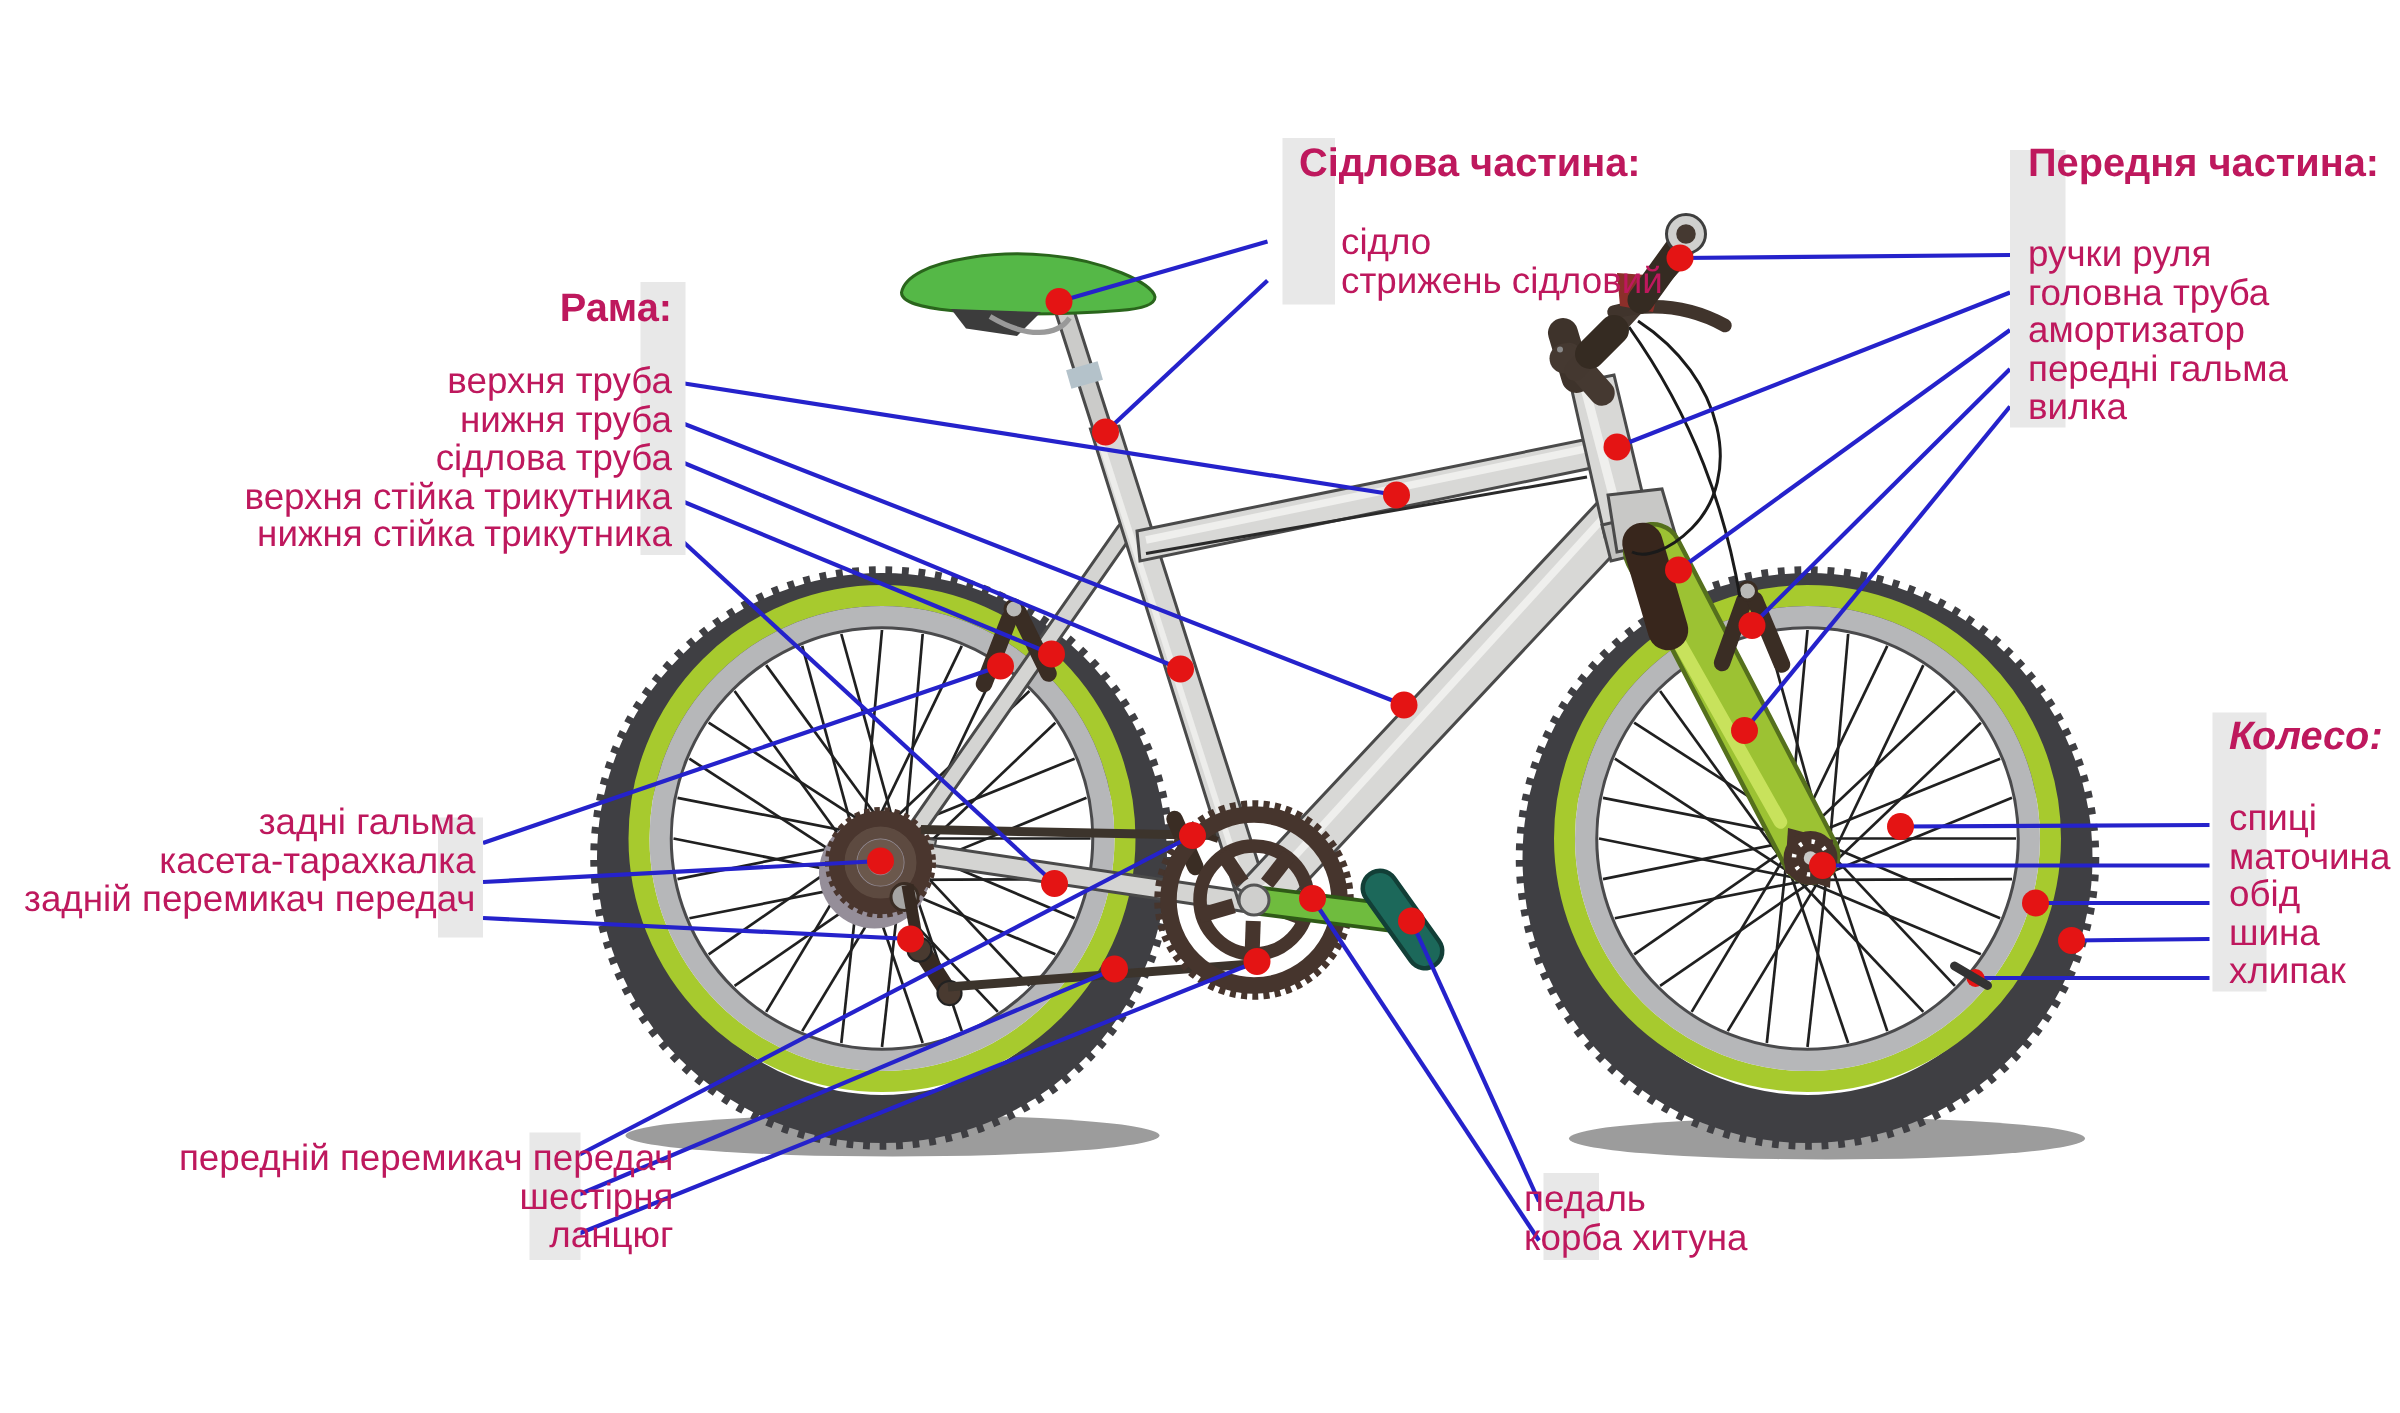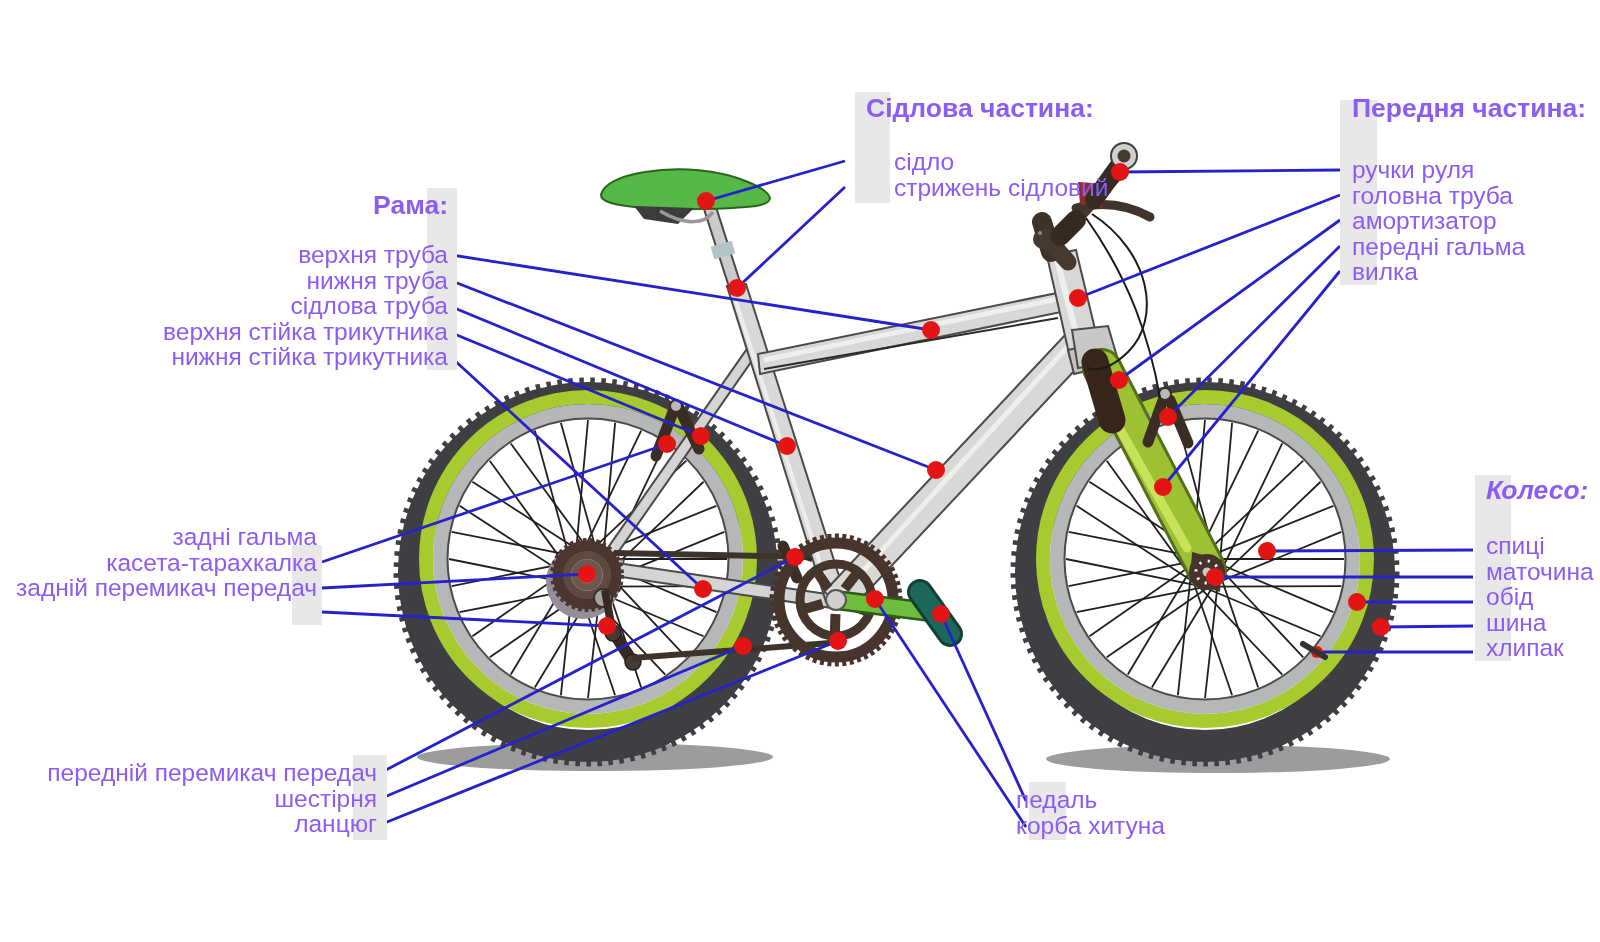--- a/index.html
+++ b/index.html
@@ -1,19 +1,19 @@
 <!DOCTYPE html>
 <html><head>
 <meta charset="utf-8">
 <style>
   html,body{margin:0;padding:0;background:#fff;}
   #stage{position:relative;width:1600px;height:942px;overflow:hidden;font-family:"Liberation Sans","DejaVu Sans",sans-serif;}
   #bike{position:absolute;left:0;top:0;}
   .strip{position:absolute;background:#e8e8e8;}
-  .lbl{position:absolute;font-size:24.5px;line-height:25.5px;color:#8b5cf6;white-space:nowrap;}
+  .lbl{position:absolute;font-size:24.5px;line-height:25.5px;color:#be185d;white-space:nowrap;}
   .title{font-weight:bold;font-size:26.5px;line-height:30px;}
   .ra{text-align:right;}
 </style>
 </head>
 <body>
 
 <div id="stage">
 <svg id="bike" width="1600" height="942" viewBox="0 0 1600 942">
 
   <ellipse cx="595" cy="757" rx="178" ry="14" fill="#9c9c9c"></ellipse>
@@ -302,27 +302,27 @@
 
 <div class="lbl title" style="left:1352px;top:93px;">Передня частина:</div>
 <div class="lbl" style="left:1352px;top:157px;">
   <div>ручки руля</div>
   <div>головна труба</div>
   <div>амортизатор</div>
   <div>передні гальма</div>
   <div>вилка</div>
 </div>
 
-<div class="lbl ra" style="right:1283px;top:524px;">
+<div class="lbl ra" style="right:1283px;top:536px;">
   <div>задні гальма</div>
   <div>касета-тарахкалка</div>
   <div>задній перемикач передач</div>
 </div>
 
-<div class="lbl ra" style="right:1223px;top:760px;">
+<div class="lbl ra" style="right:1151px;top:760px;">
   <div>передній перемикач передач</div>
   <div>шестірня</div>
   <div>ланцюг</div>
 </div>
 
 <div class="lbl title" style="left:1486px;top:475px;font-style:italic;">Колесо:</div>
 <div class="lbl" style="left:1486px;top:533px;">
   <div>спиці</div>
   <div>маточина</div>
   <div>обід</div>

